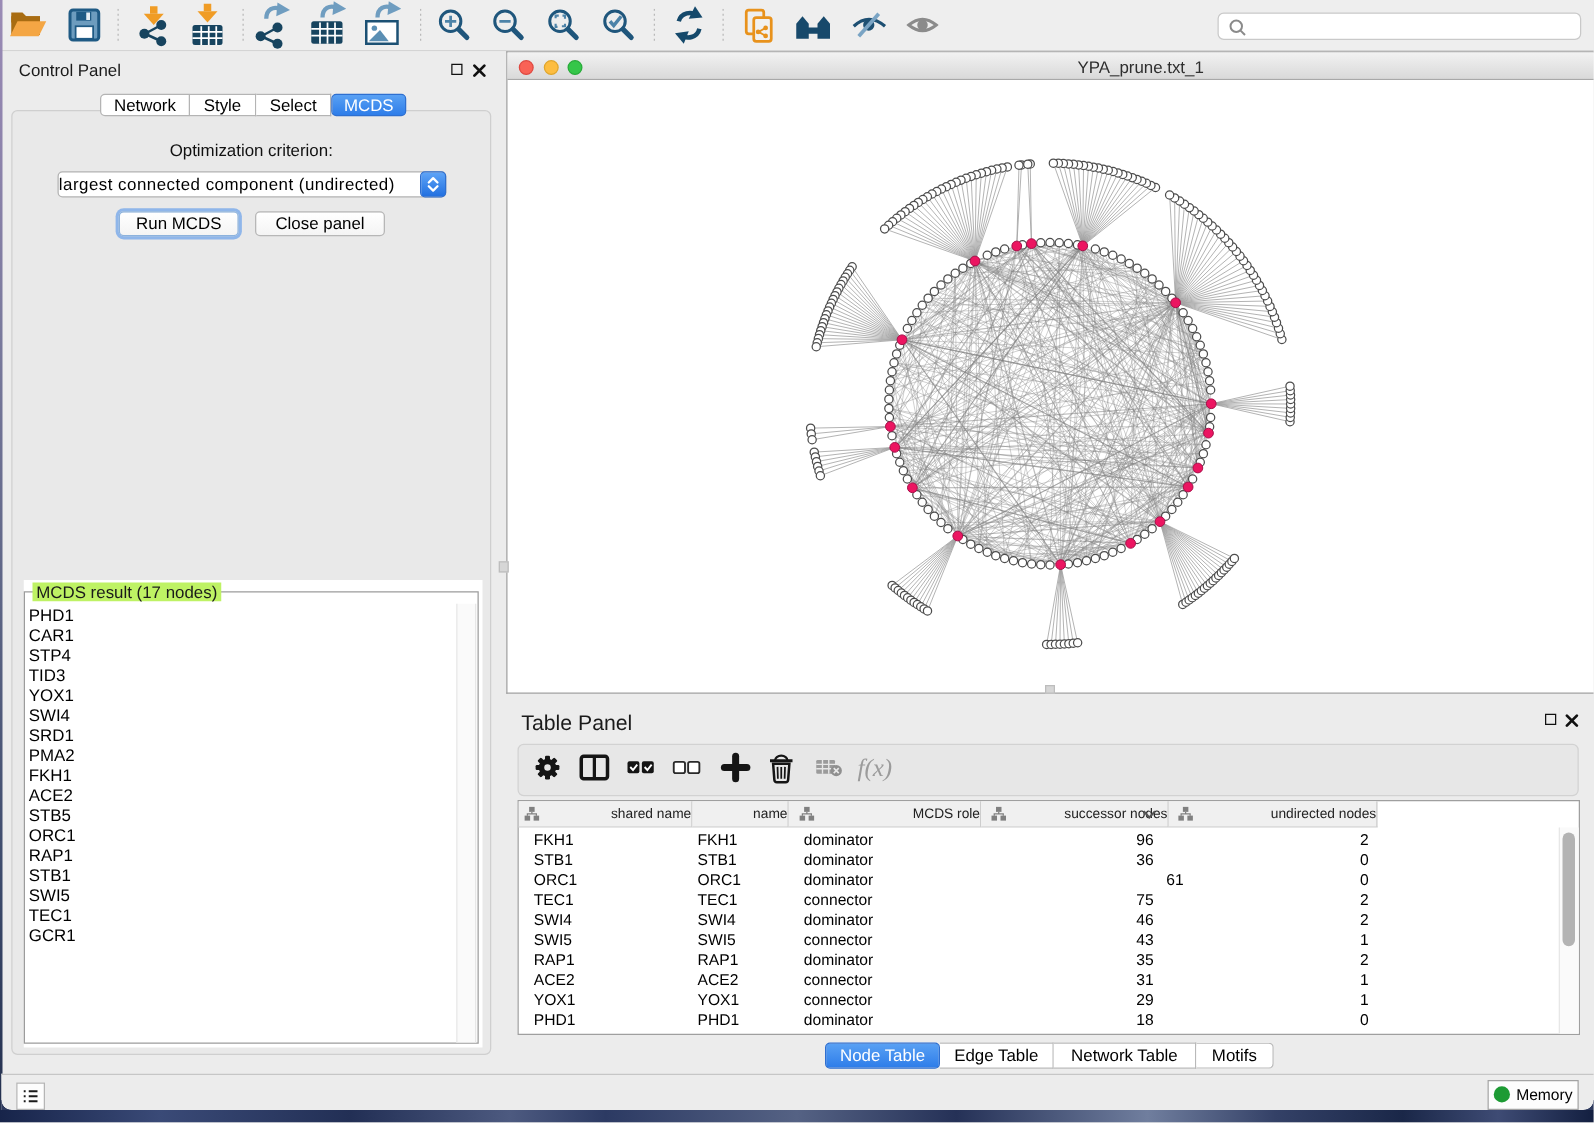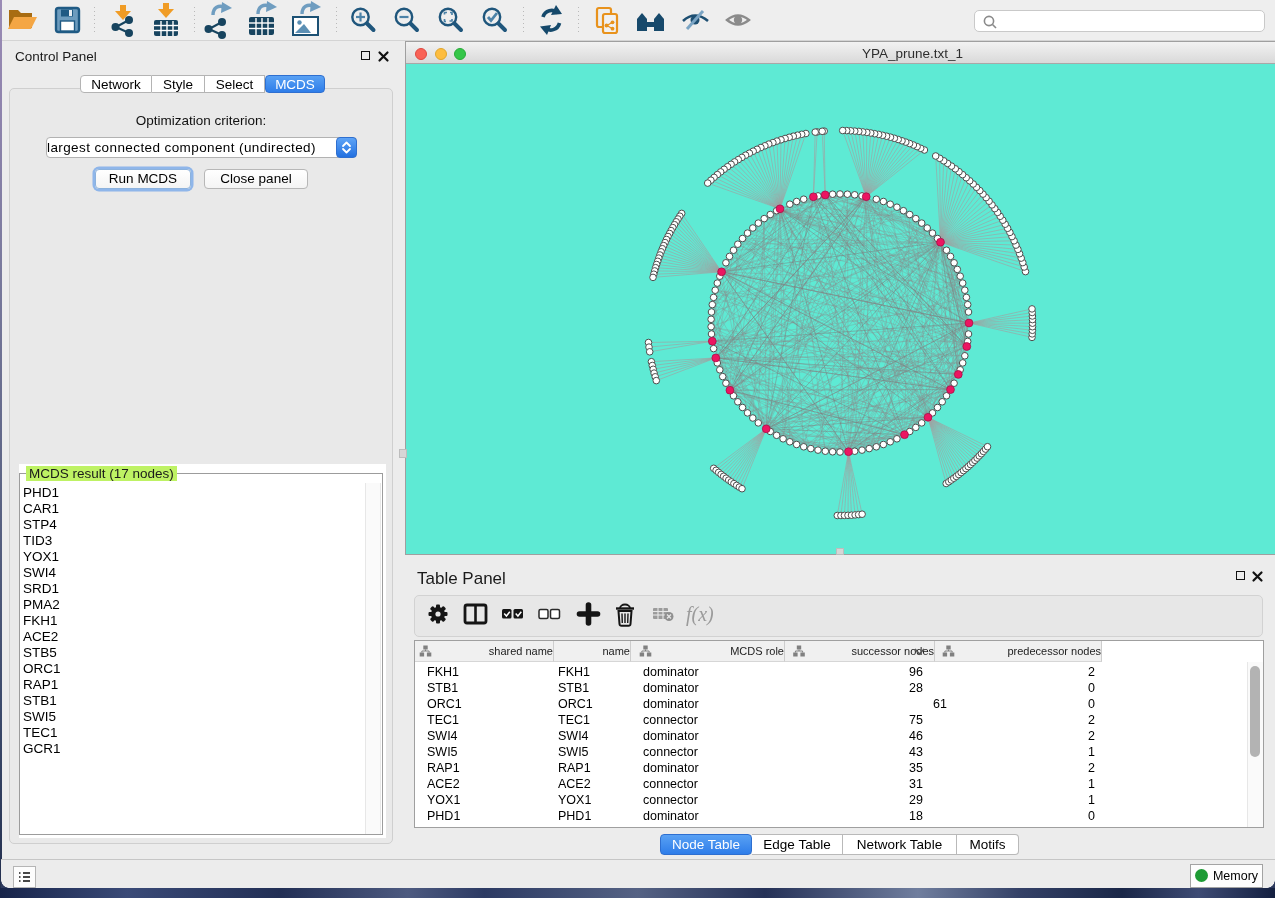--- a/index.html
+++ b/index.html
@@ -21,21 +21,21 @@
 .optlabel{position:absolute;left:0;top:113px;width:402px;text-align:center;font-size:13.5px;color:#111}
 .dropdown{position:absolute;left:46px;top:137px;width:311px;height:21px;background:#fff;border:1px solid #b2b2b2;border-radius:4px;font-size:13.5px;line-height:19px;color:#000}
 .dd-cap{position:absolute;right:-1px;top:-1px;width:21px;height:21px;border-radius:4px;background:linear-gradient(180deg,#5ea4f7,#2270e0);border:1px solid #2e6fd0}
 .btn{position:absolute;height:20px;background:linear-gradient(180deg,#ffffff,#f4f4f4);border:1px solid #b7b7b7;border-radius:4px;font-size:13.5px;text-align:center;color:#000}
 .grouplabel{position:absolute;left:26px;top:466px;font-size:13.5px;color:#1a1a1a;background:#e9e9e9;padding:0 3px;z-index:3}
 .listwrap{position:absolute;left:19px;top:464px;width:367px;height:374px;background:#fff}
 .groupborder{position:absolute;left:19px;top:473px;width:364px;height:362px;border:1px solid #9c9c9c}
 .mcdslist{position:absolute;left:23px;top:485px;font-size:13.5px;line-height:16px;color:#000;z-index:2}
 .scrolltrack1{position:absolute;left:365px;top:483px;width:16px;height:351px;background:#fafafa;border-left:1px solid #e7e7e7;border-right:1px solid #e7e7e7}
 .statusbar{left:1px;top:859px;width:1274px;height:29px;background:#ececec;border-top:1px solid #c6c6c6}
-.netwin{left:405px;top:41px;width:870px;height:514px;background:#5eead4;border:1px solid #9f9f9f;border-right:none}
+.netwin{left:405px;top:41px;width:870px;height:514px;background:#ffffff;border:1px solid #9f9f9f;border-right:none}
 .ntitle{position:absolute;left:0;top:0;width:100%;height:22px;background:linear-gradient(180deg,#f2f2f2,#d9d9d9);border-bottom:1px solid #a8a8a8}
 .tl{position:absolute;top:5.5px;width:12px;height:12px;border-radius:50%}
 .wtitle{position:absolute;top:4px;left:456px;font-size:13.5px;color:#2e2e2e}
 .tpanel-toolbox{position:absolute;left:414px;top:595px;width:849px;height:42px;background:#e7e7e7;border:1px solid #d2d2d2;border-radius:5px}
 .tablebox{position:absolute;left:414px;top:640px;width:850px;height:188px;background:#fff;border:1px solid #9f9f9f}
 .thead{position:absolute;left:0;top:0;height:21px;background:#f0f0f0;border-right:1px solid #cdcdcd;border-bottom:1px solid #d6d6d6;font-size:11px;color:#222;text-align:right;line-height:20px}
 .trow{position:absolute;font-size:12.5px;color:#000;height:16px;line-height:16px}
 .num{text-align:right}
 .btabs{position:absolute;top:834px;height:21px;background:#fff;border:1px solid #b9b9b9;border-left:none;font-size:13.5px;color:#000;text-align:center;line-height:20px}
 .btabs.first{border-left:1px solid #b9b9b9;border-radius:4px 0 0 4px}
@@ -1146,31 +1146,31 @@
   <path d="M253,19.5 l4,4 M257,19.5 l-4,4" stroke="#e7e7e7" stroke-width="1.3"></path>
 
   <text x="272" y="26" font-family="Liberation Serif, serif" font-style="italic" font-size="20" fill="#9b9b9b">f(x)</text>
 </svg>
 
 <div class="tablebox">
   <div class="thead" style="left:0;width:139px">shared name</div>
   <div class="thead" style="left:139px;width:77px">name</div>
   <div class="thead" style="left:216px;width:154px">MCDS role</div>
   <div class="thead" style="left:370px;width:150px">successor nodes</div>
-  <div class="thead" style="left:520px;width:167px">predecessor nodes</div>
+  <div class="thead" style="left:520px;width:167px">undirected nodes</div>
 </div>
 <div class="trow" style="left:427px;top:664px;width:120px">FKH1</div>
 <div class="trow" style="left:558px;top:664px;width:70px">FKH1</div>
 <div class="trow" style="left:643px;top:664px;width:130px">dominator</div>
 <div class="trow num" style="left:820px;top:664px;width:103px">96</div>
 <div class="trow num" style="left:990px;top:664px;width:105px">2</div>
 <div class="trow" style="left:427px;top:680px;width:120px">STB1</div>
 <div class="trow" style="left:558px;top:680px;width:70px">STB1</div>
 <div class="trow" style="left:643px;top:680px;width:130px">dominator</div>
-<div class="trow num" style="left:820px;top:680px;width:103px">28</div>
+<div class="trow num" style="left:820px;top:680px;width:103px">36</div>
 <div class="trow num" style="left:990px;top:680px;width:105px">0</div>
 <div class="trow" style="left:427px;top:696px;width:120px">ORC1</div>
 <div class="trow" style="left:558px;top:696px;width:70px">ORC1</div>
 <div class="trow" style="left:643px;top:696px;width:130px">dominator</div>
 <div class="trow num" style="left:844px;top:696px;width:103px">61</div>
 <div class="trow num" style="left:990px;top:696px;width:105px">0</div>
 <div class="trow" style="left:427px;top:712px;width:120px">TEC1</div>
 <div class="trow" style="left:558px;top:712px;width:70px">TEC1</div>
 <div class="trow" style="left:643px;top:712px;width:130px">connector</div>
 <div class="trow num" style="left:820px;top:712px;width:103px">75</div>

